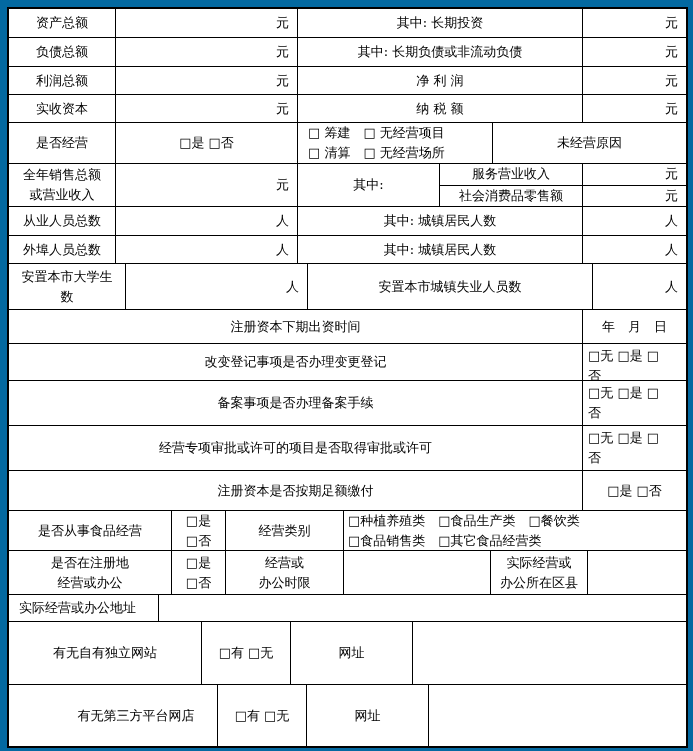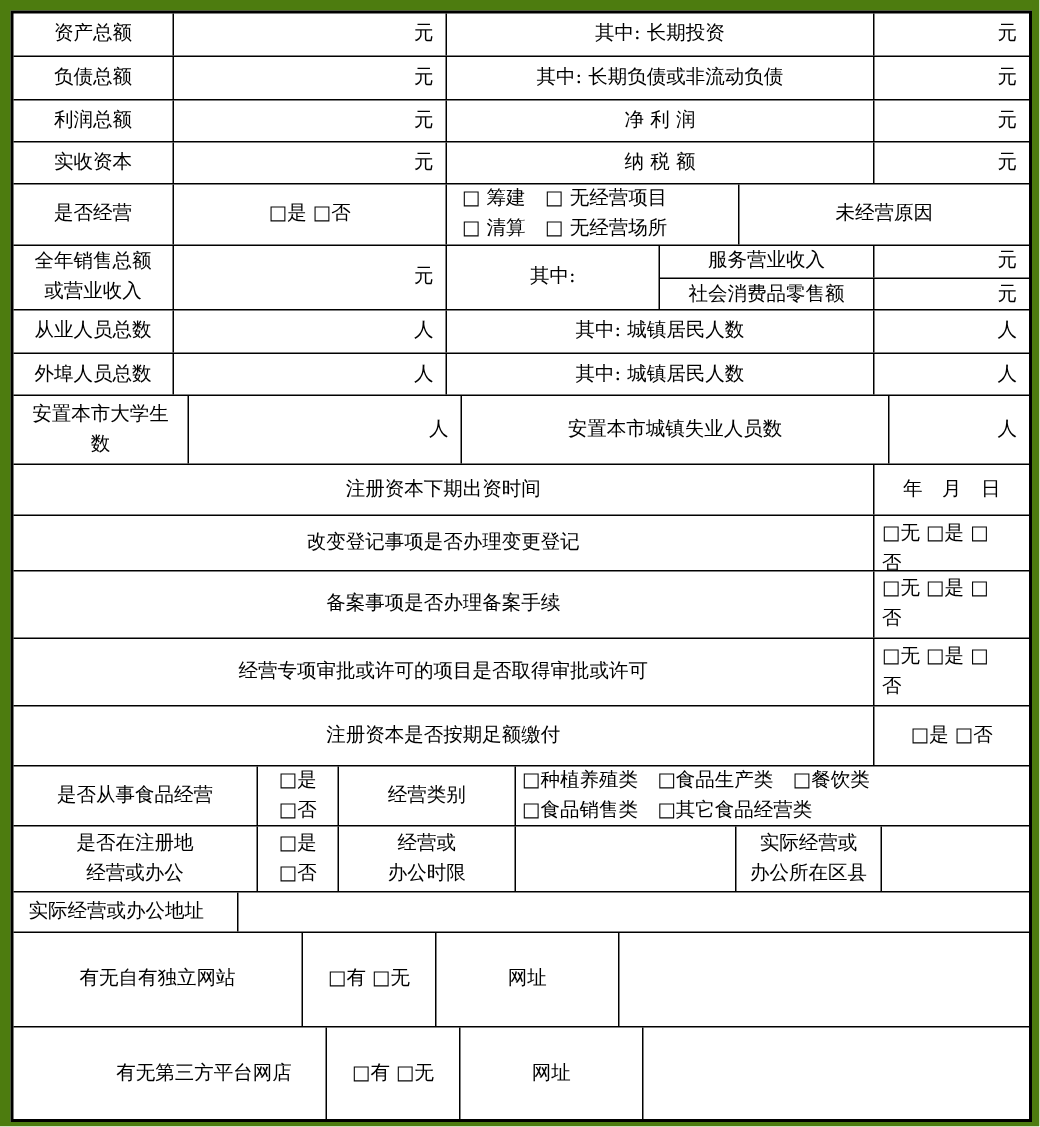--- a/index.html
+++ b/index.html
@@ -1,33 +1,33 @@
 <!DOCTYPE html>
 <html><head>
 <meta charset="utf-8">
 <style>
   html,body{margin:0;padding:0;background:#fff;}
-  #page{position:relative;width:693px;height:751px;background:#4d7c0f;
+  #page{position:relative;width:693px;height:751px;background:#0369a1;
         font-family:"DejaVu Serif","Liberation Serif",serif;
         font-size:13px;color:#000;}
   #tbl{position:absolute;left:7px;top:7px;width:681px;box-sizing:border-box;
        border:2px solid #000;background:#fff;}
   .row{display:flex;border-bottom:1px solid #000;}
   .row:last-child{border-bottom:none;margin-left:46px;}
   .c{box-sizing:border-box;border-right:1px solid #000;display:flex;
      align-items:center;justify-content:center;text-align:center;
      white-space:pre-line;overflow:hidden;line-height:20px;}
   .row > .c:last-child{border-right:none;}
   .unit{justify-content:flex-end;text-align:right;padding-right:8px;}
   .left{justify-content:flex-start;text-align:left;padding-left:10px;}
   .tl{align-items:flex-start;justify-content:flex-start;text-align:left;
       padding:2px 14px 0 5px;}
   .stack{flex:1;display:flex;flex-direction:column;}
   .srow{flex:1;display:flex;border-bottom:1px solid #000;}
-  .srow:last-child{border-bottom:none;font-family:Liberation Serif, serif;}
+  .srow:last-child{border-bottom:none;}
   .srow .c:last-child{border-right:none;}
 </style>
 </head>
 <body>
 
 <div id="page">
   <div id="tbl">
 
     <div class="row" style="height:28px">
       <div class="c" style="width:107px">资产总额</div>

